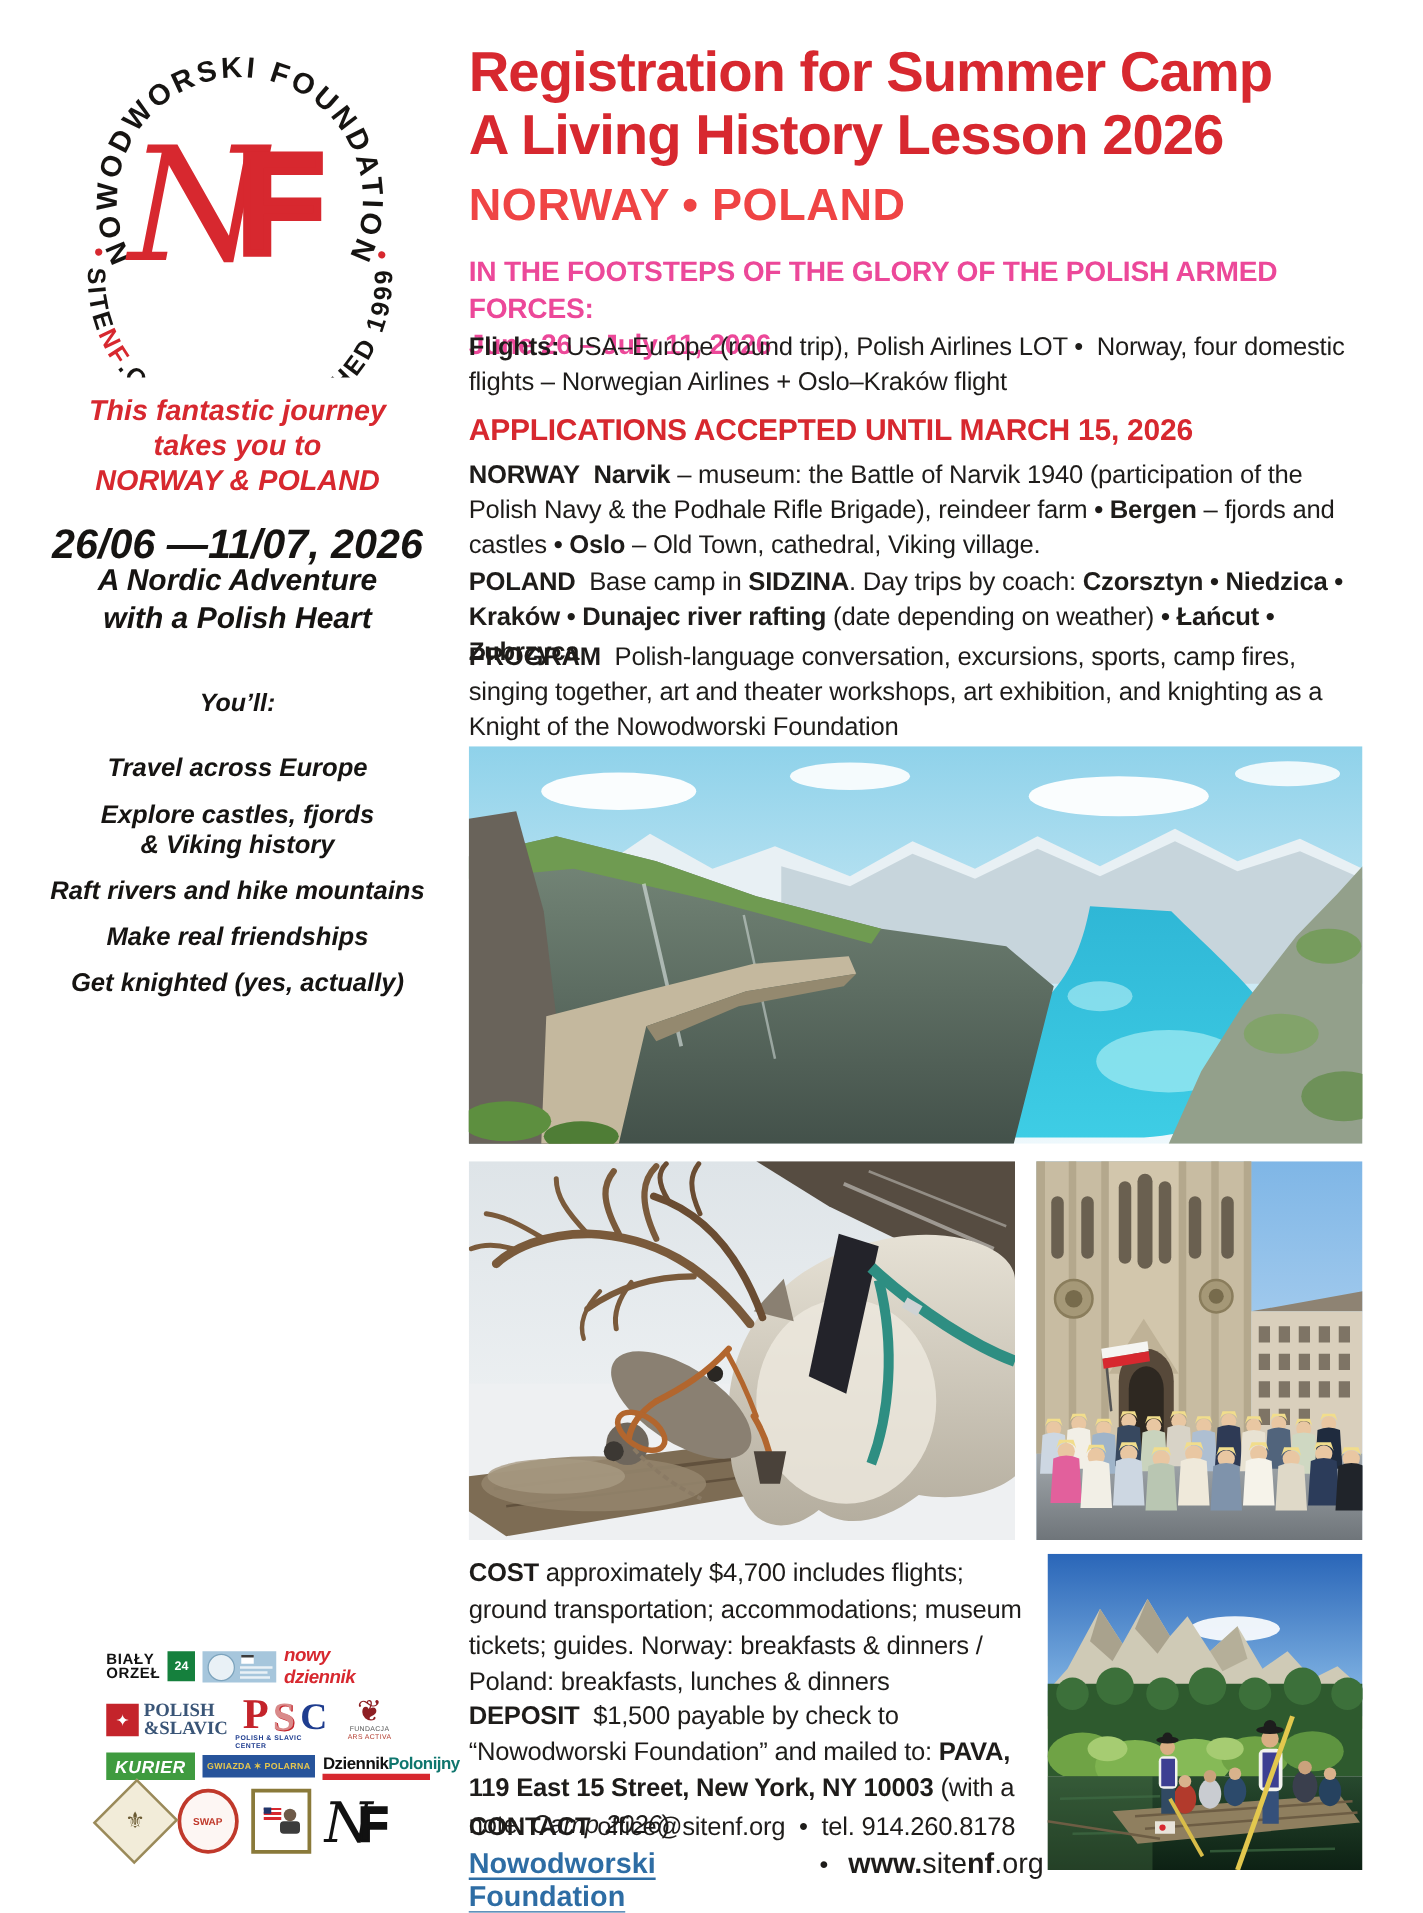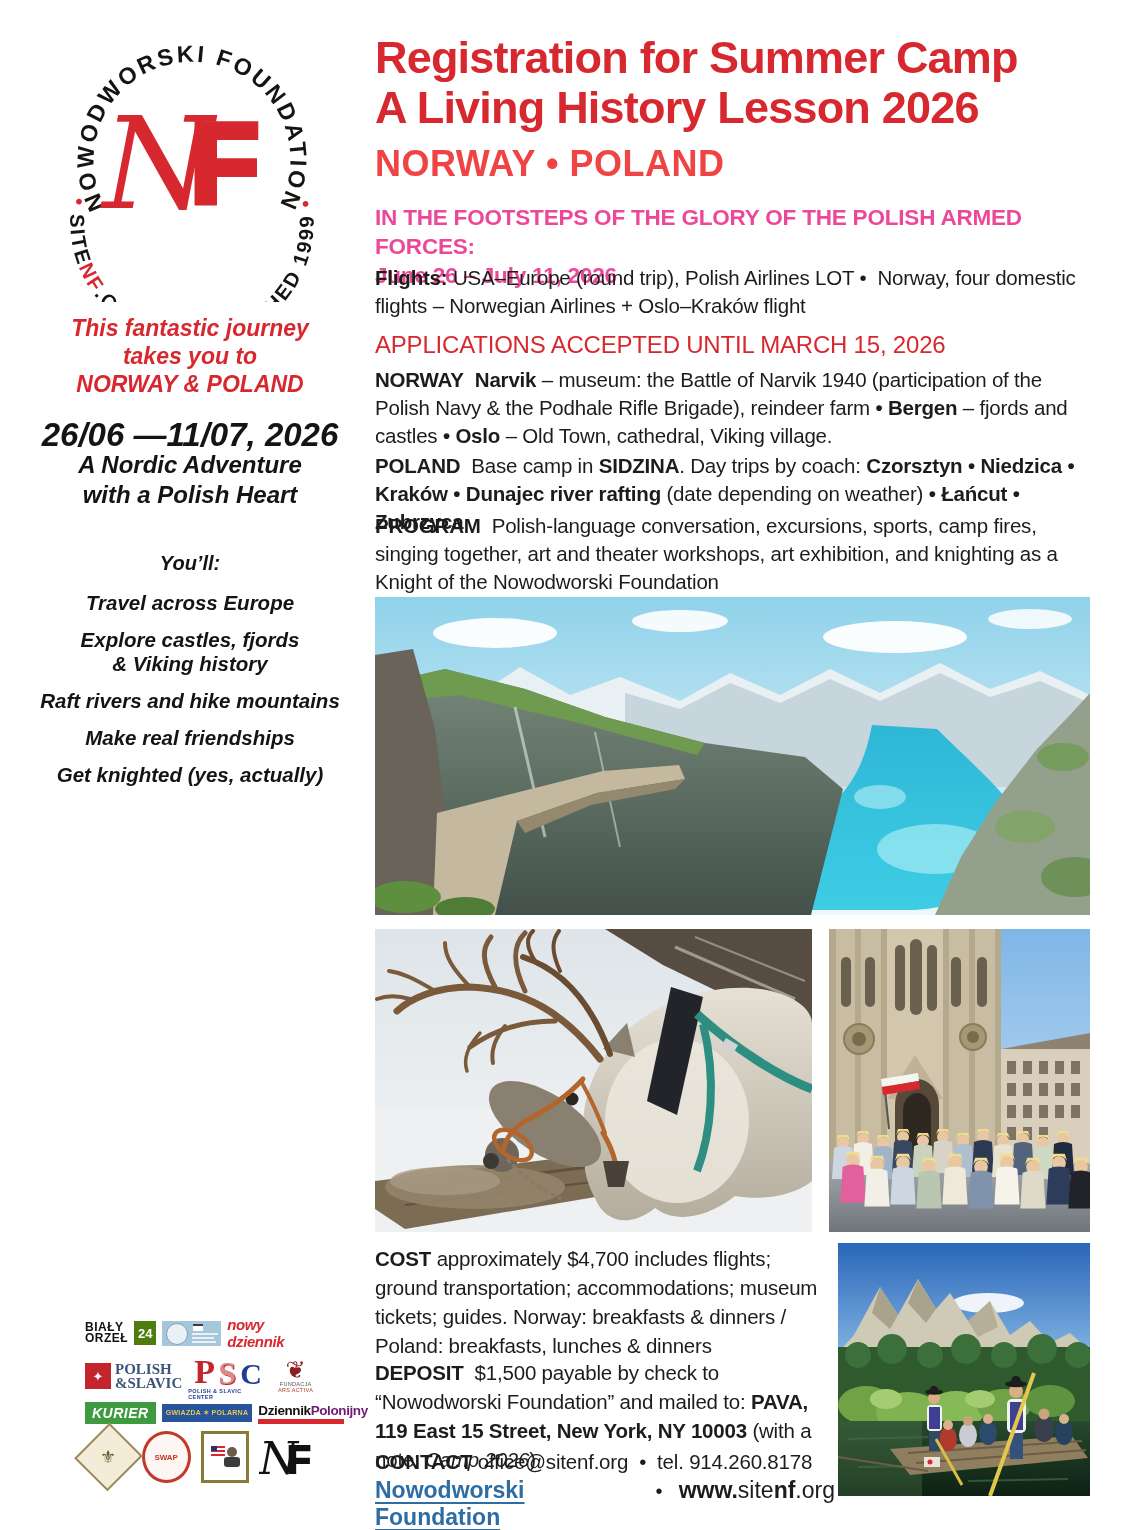--- a/index.html
+++ b/index.html
@@ -9,38 +9,38 @@
   }
   .abs{position:absolute}
   .b{font-weight:bold}
   .i{font-style:italic}
   .red{fill:#d7282f;color:#d7282f}
   
   .title{font-size:45px;line-height:50px;font-weight:bold;color:#d7282f;letter-spacing:-0.8px}
   .dest{font-size:36px;font-weight:bold;color:#ef4444;letter-spacing:0.5px}
   .foot-head{font-size:22.5px;line-height:29px;font-weight:bold;color:#ec4899;letter-spacing:-0.2px}
   .para{font-size:20.5px;line-height:28px;letter-spacing:-0.2px;color:#1e1c1a}
-  .apps{font-size:24px;font-weight:normal;color:#d7282f;letter-spacing:-0.2px}
+  .apps{font-size:24px;font-weight:bold;color:#d7282f;letter-spacing:-0.2px}
   
   .side{ text-align:center }
   .tagline{font-size:23px;line-height:28px;font-weight:bold;font-style:italic;color:#d7282f}
   .dates{font-size:33px;line-height:30px;font-weight:bold;font-style:italic;color:#161412}
   .subtl{font-size:24px;line-height:30px;font-weight:bold;font-style:italic;color:#161412}
   .youll-h{font-size:20px;font-weight:bold;font-style:italic;color:#161412}
   .youll-item{font-size:20.5px;line-height:24px;font-weight:bold;font-style:italic;color:#161412;margin-bottom:13px}
   .youll-item span{display:block}
   
   .flink{font-size:23px;font-weight:bold;color:#2e6da4;text-decoration:underline;text-underline-offset:4px;text-decoration-thickness:2px}
   .fsite{font-size:23px;color:#1e1c1a}
   .fdot{font-size:20px;color:#1e1c1a;margin:0 16px}
   
   .sp-row{display:flex;align-items:center;gap:6px;margin-bottom:7px}
   .sp-tile{display:flex;align-items:center;justify-content:center;flex-direction:column}
   .sp-bialy{font-weight:bold;color:#111;font-size:12px;line-height:11px;letter-spacing:0.5px;text-align:left}
-  .sp-24{width:24px;height:24px;background:#4d7c0f;color:#fff;font-weight:bold;font-size:13px;display:flex;align-items:center;justify-content:center}
+  .sp-24{width:24px;height:24px;background:#15803d;color:#fff;font-weight:bold;font-size:10px;display:flex;align-items:center;justify-content:center}
   .sp-banner{width:64px;height:25px;background:#a6c6dc;position:relative;overflow:hidden}
   .sp-banner .circ{position:absolute;left:4px;top:2px;width:20px;height:20px;border-radius:50%;background:#e9f1f6;border:1px solid #7da4bd}
   .sp-banner .ln{position:absolute;left:30px;height:2px;background:#e9f1f6}
   .sp-banner .flag{position:absolute;left:31px;top:3px;width:10px;height:5px;background:#fff;border-top:2px solid #3b3b3b}
   .sp-nowy{font-size:15px;font-weight:bold;font-style:italic;color:#d7282f;letter-spacing:-0.4px}
   .sp-ps{flex-direction:row;gap:4px}
   .sp-ps .sq{width:26px;height:26px;background:#c4242b;color:#fff;font-size:13px;display:flex;align-items:center;justify-content:center}
   .sp-ps .tx{font-family:"Liberation Serif",serif;font-weight:bold;color:#3a5577;font-size:15px;line-height:14px;text-align:left}
   .sp-psc{position:relative;width:86px;height:38px}
   .sp-psc span{position:absolute;font-weight:bold;font-family:"Liberation Serif",serif}
@@ -49,21 +49,21 @@
   .sp-psc .c{left:52px;top:0px;font-size:30px;color:#1f3d8f}
   .sp-psc .sub{left:0;top:31px;font-size:5.5px;color:#1f3d8f;font-family:"Liberation Sans",sans-serif;letter-spacing:0.4px}
   .sp-ars{width:46px}
   .sp-ars .glyph{font-size:24px;line-height:22px;color:#8e1f23}
   .sp-ars .t1{font-size:5.5px;color:#555;letter-spacing:0.3px}
   .sp-ars .t2{font-size:5.5px;color:#b23a2c;letter-spacing:0.3px}
   .sp-kurier{background:#3f9b3f;color:#fff;font-weight:bold;font-style:italic;font-size:14px;padding:3px 7px;letter-spacing:0.5px}
   .sp-gwiazda{background:#27549b;color:#e8c84e;font-size:7px;font-weight:bold;padding:5px 4px;letter-spacing:0.3px;white-space:nowrap}
   .sp-dz{flex-direction:column;align-items:flex-start}
   .sp-dz .l1{font-size:13.5px;font-weight:bold;letter-spacing:-0.4px}
-  .sp-dz .l1 .dz{color:#111}.sp-dz .l1 .po{color:#701a75}
+  .sp-dz .l1 .dz{color:#111}.sp-dz .l1 .po{color:#0f766e}
   .sp-dz .bar{width:86px;height:5px;background:#d7282f;margin-top:1px}
   .seal{border-radius:50%;display:flex;align-items:center;justify-content:center}
   .seal-eagle{width:46px;height:46px;background:#f2ecd9;border:2px solid #9a8a5a;transform:rotate(45deg)}
   .seal-eagle .in{transform:rotate(-45deg);font-size:18px;color:#6b5b33}
   .seal-red{width:46px;height:46px;background:#fdf6f3;border:3px solid #c0392b;color:#c0392b;font-size:8px;font-weight:bold;text-align:center;line-height:9px}
   .seal-pava{width:46px;height:46px;background:#fff;border:3px solid #8a7a3a;position:relative;overflow:hidden}
   .seal-pava .fl{position:absolute;left:7px;top:12px;width:14px;height:10px;background:repeating-linear-gradient(#d7282f 0 2px,#fff 2px 4px)}
   .seal-pava .bl{position:absolute;left:7px;top:12px;width:6px;height:5px;background:#21366b}
   .seal-pava .hd{position:absolute;right:9px;top:13px;width:10px;height:10px;border-radius:50%;background:#6e5a48}
   .seal-pava .bd{position:absolute;right:6px;top:23px;width:16px;height:10px;background:#3c3c3c;border-radius:3px}
@@ -94,21 +94,21 @@
     <div>NORWAY &amp; POLAND</div>
   </div>
 
   <div class="abs side" style="left:15px;top:420px;width:350px">
     <div class="dates">26/06 —11/07, 2026</div>
     <div class="subtl">A Nordic Adventure</div>
     <div class="subtl">with a Polish Heart</div>
   </div>
 
   <div class="abs side" style="left:5px;top:552px;width:370px">
-    <div class="youll-h" style="margin-bottom:16px">You’ll:</div>
+    <div class="youll-h" style="margin-bottom:28px">You’ll:</div>
     <div class="youll-item">
       <span>Travel across Europe</span>
         <span></span>
     </div>
     <div class="youll-item">
       <span>Explore castles, fjords</span>
         <span>&amp; Viking history</span>
     </div>
     <div class="youll-item">
       <span>Raft rivers and hike mountains</span>

